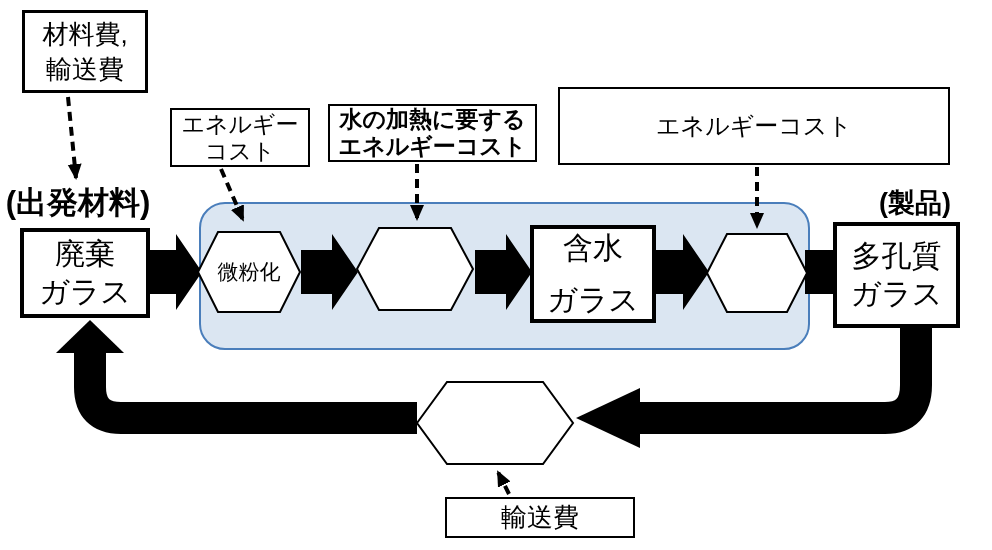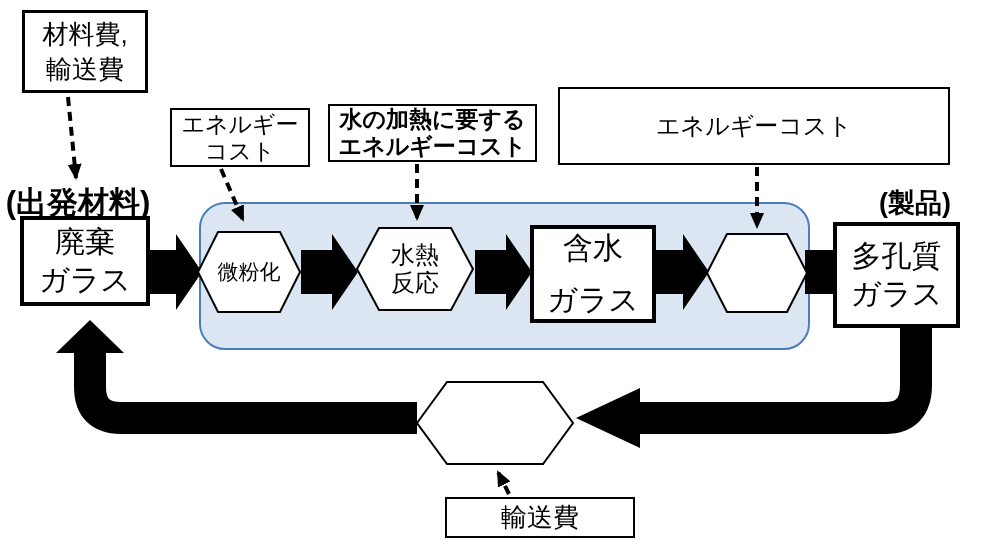--- a/index.html
+++ b/index.html
@@ -19,21 +19,21 @@
   .costbox{background:#fff;border:2.5px solid #000;}
   .nodebox{background:#fff;border:4px solid #000;}
   .hextxt{background:transparent;}
   .lbl{font-weight:bold;}
   
   .b-material{left:22px;top:10px;width:126px;height:83px;font-size:26px;line-height:35px;border-width:3px;}
   .b-energy{left:170px;top:108px;width:140px;height:59px;font-size:23px;line-height:27px;}
   .b-water{left:328px;top:104px;width:209px;height:58px;font-size:23px;line-height:27px;font-weight:bold;}
   .b-glass{left:558px;top:87px;width:392px;height:78px;font-size:24px;line-height:34px;}
   .b-transport{left:445px;top:497px;width:190px;height:41px;font-size:26px;}
-  .n-waste{left:20px;top:216px;width:130px;height:90px;font-size:30px;line-height:38px;}
+  .n-waste{left:20px;top:228px;width:130px;height:90px;font-size:30px;line-height:38px;}
   .n-hydrated{left:530px;top:225px;width:126px;height:98px;font-size:30px;line-height:38px;gap:14px;}
   .n-porous{left:833px;top:222px;width:127px;height:106px;font-size:30px;line-height:38px;}
   .h-pulverize{left:198px;top:232px;width:102px;height:80px;font-size:21px;}
   .h-hydro{left:357px;top:228px;width:116px;height:82px;font-size:24px;line-height:28px;}
   .h-reheat{left:707px;top:234px;width:100px;height:78px;font-size:22px;}
   .h-recycle{left:417px;top:382px;width:156px;height:82px;font-size:26px;}
   .l-start{left:0px;top:188px;width:156px;height:30px;font-size:31px;}
   .l-product{left:871px;top:188px;width:88px;height:30px;font-size:27px;}
 </style>
 </head>
@@ -101,24 +101,20 @@
     <span>ガラス</span>
   </div>
   <div class="txt nodebox n-porous">
     <span>多孔質</span>
     <span>ガラス</span>
   </div>
 
   <div class="txt hextxt h-pulverize">
     <span>微粉化</span>
   </div>
-  <div class="txt hextxt h-hydro">
-    <span>水熱</span>
-    <span>反応</span>
-  </div>
 
   <div class="txt lbl l-start">
     <span>(出発材料)</span>
   </div>
   <div class="txt lbl l-product">
     <span>(製品)</span>
   </div>
 
 </div>
 

